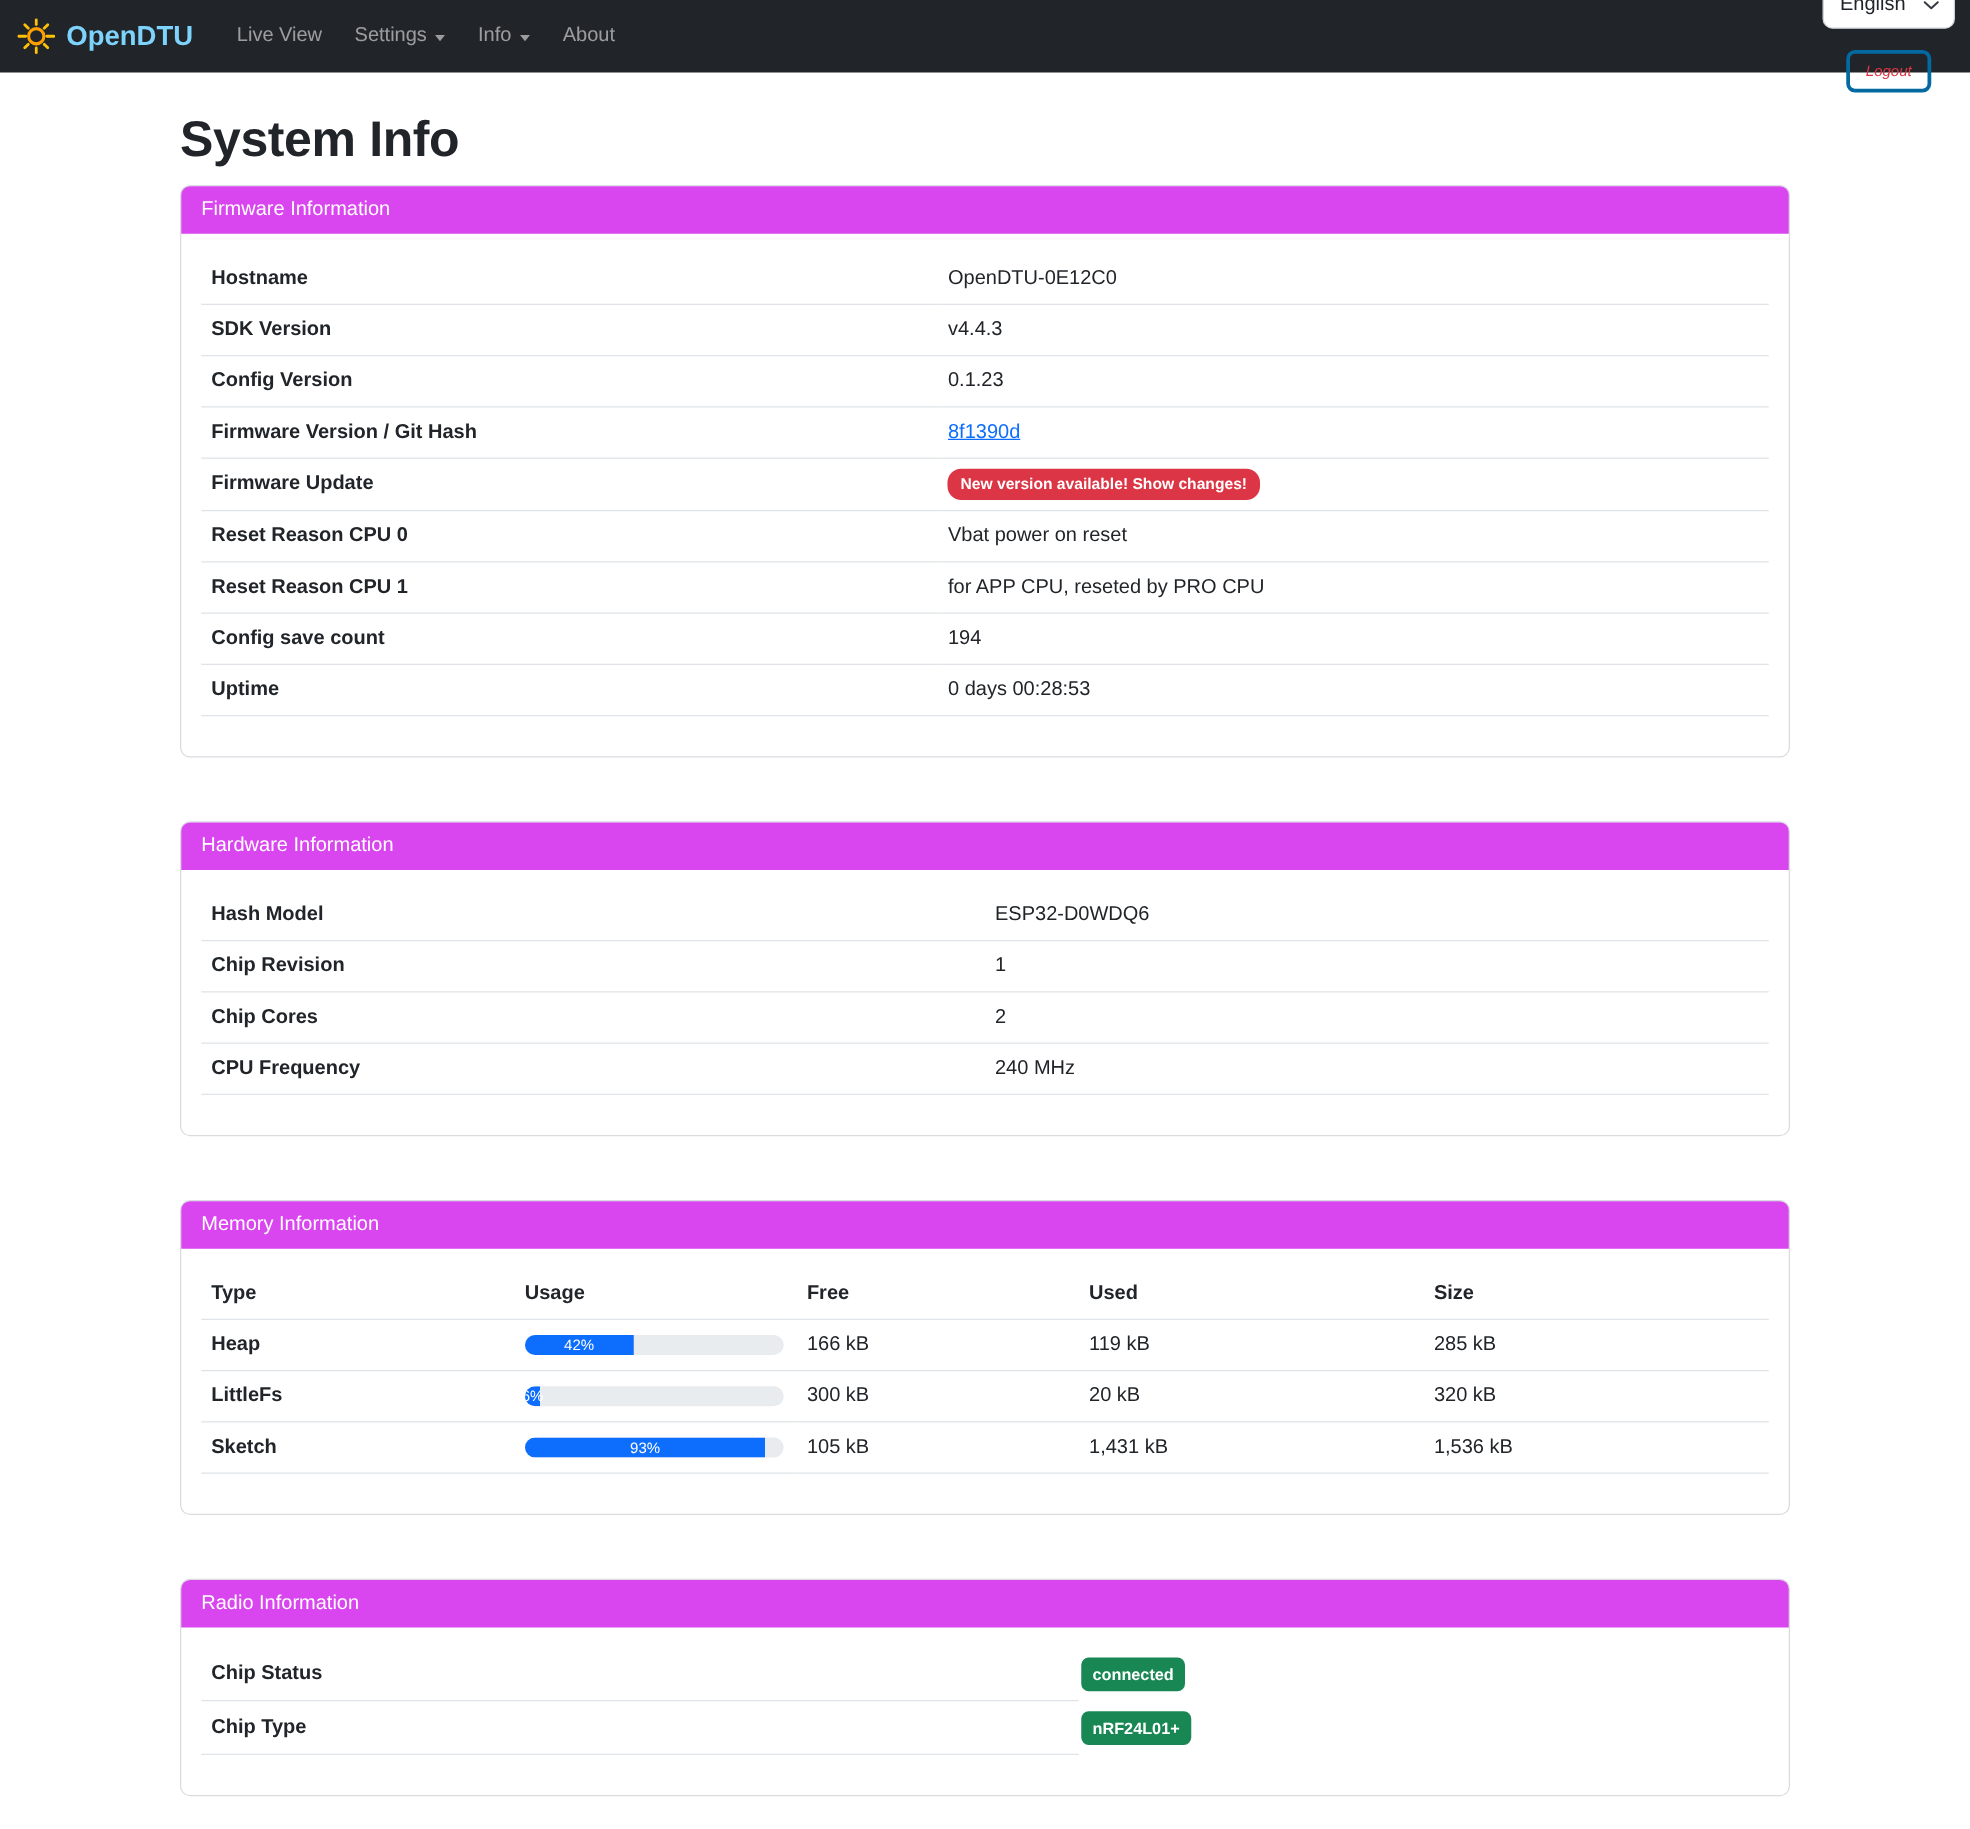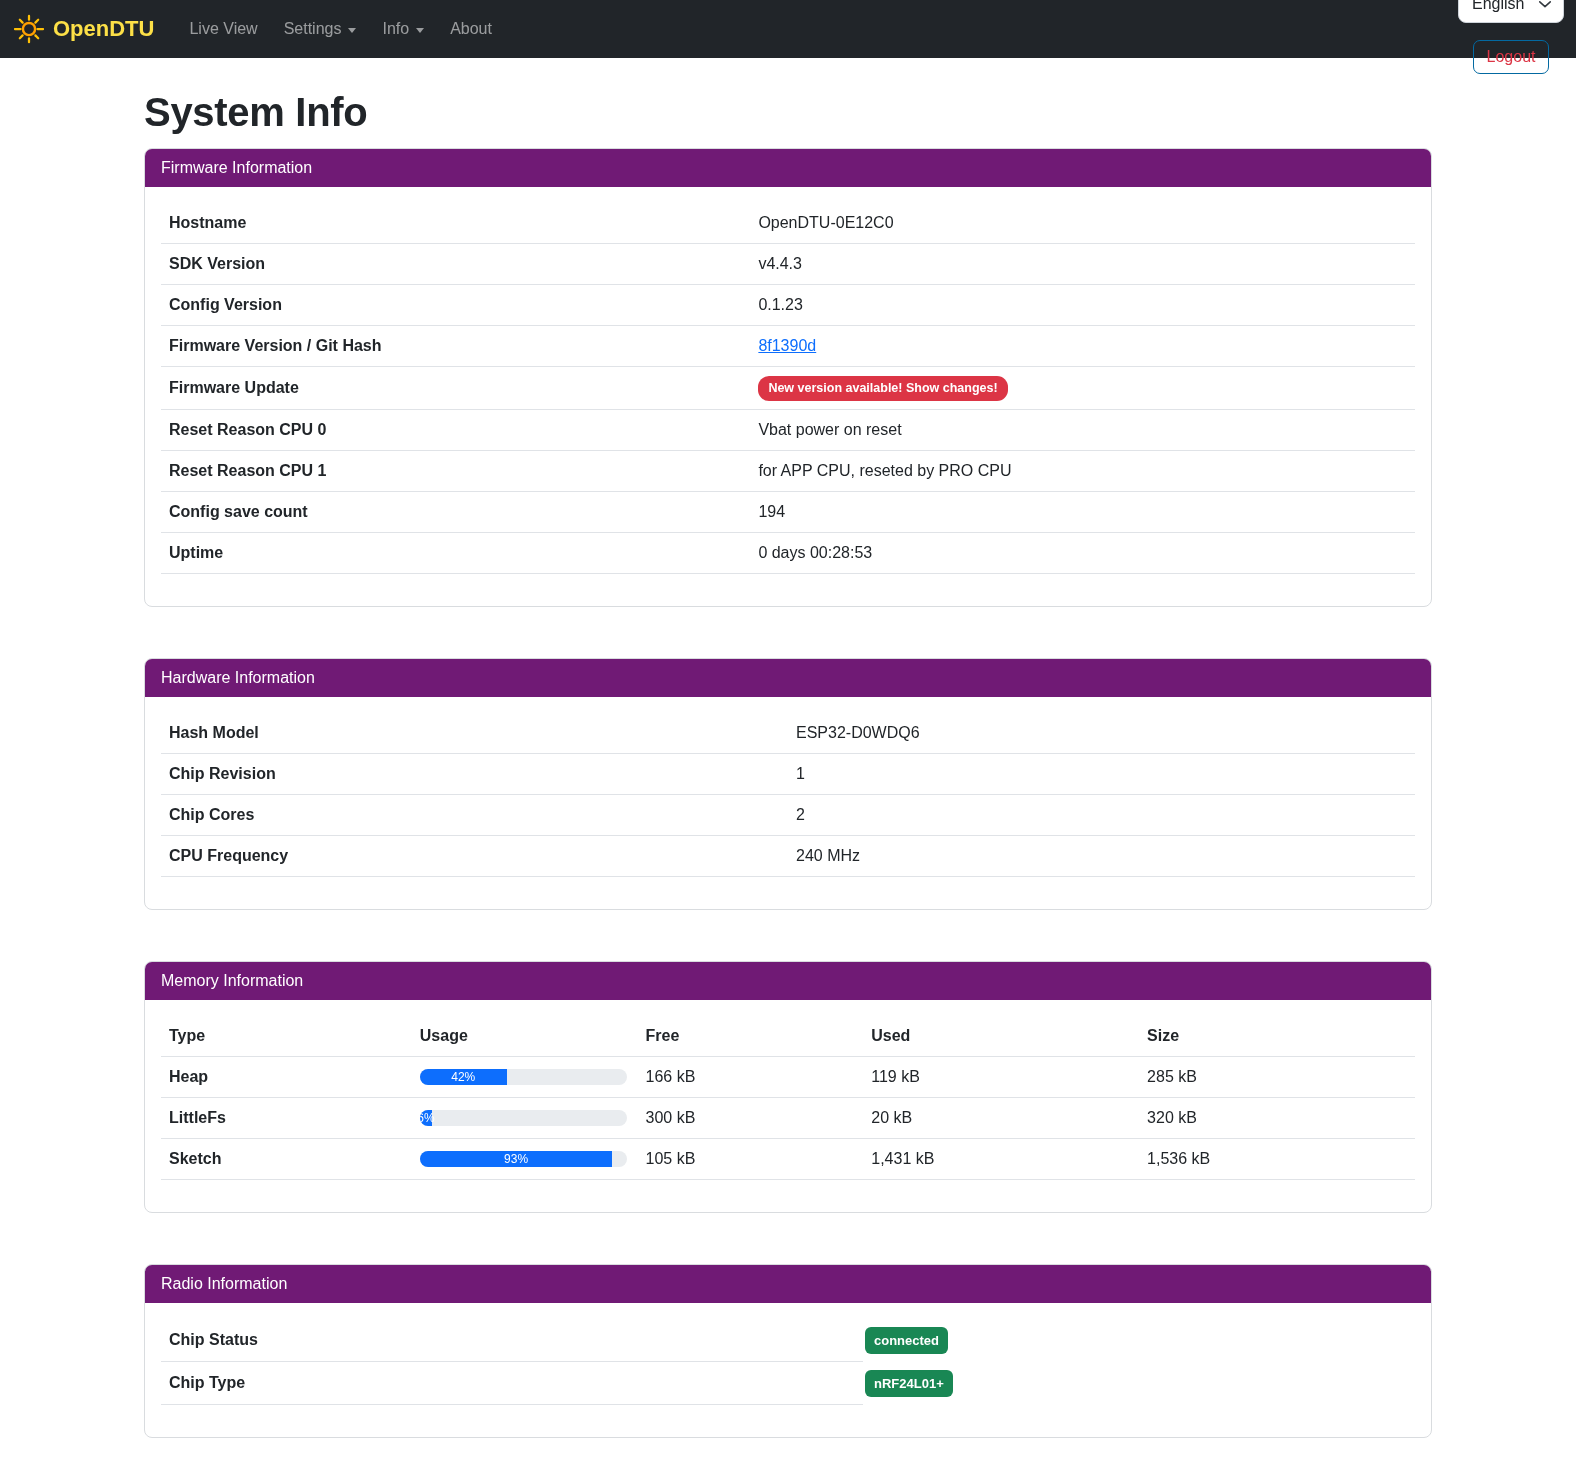--- a/index.html
+++ b/index.html
@@ -14,21 +14,21 @@
   
   .navbar {
     background:#212529;
     height:58px;
     display:flex;
     align-items:center;
     padding:0 12px 0 14px;
   }
   .brand {
     display:flex; align-items:center; gap:9px;
-    color:#fde047; font-size:22px; font-weight:600;
+    color:#7dd3fc; font-size:22px; font-weight:600;
     margin-right:22px; cursor:pointer; text-decoration:none;
   }
   .nav-links { display:flex; align-items:center; }
   .nav-link {
     color:rgba(255,255,255,.55);
     font-size:16px;
     padding:8px 13px;
     display:flex; align-items:center; gap:7px;
     cursor:pointer; white-space:nowrap;
   }
@@ -42,43 +42,44 @@
   .nav-right { margin-left:auto; display:flex; align-items:center; gap:17px;flex-direction:column; }
   .lang-select {
     background:#fff; border:1px solid #ced4da; border-radius:8px;
     height:38px; width:106px;
     display:flex; align-items:center; justify-content:space-between;
     padding:0 11px 0 13px;
     font-size:16px; color:#212529; cursor:pointer;
   }
   .logout-btn {
     background:transparent;
-    border:1px solid #0369a1; color:#dc3545;
+    border:3px solid #0369a1; color:#dc3545;
     border-radius:7px; padding:7px 13px;
-    font-size:16px; cursor:pointer;
+    font-size:12px; cursor:pointer;
     font-family:inherit;
+    font-style:italic;
   }
 
   
   .container { width:1288px; margin:0 auto; padding-bottom:46px; }
   h1.page-title {
     font-size:40px; font-weight:600; color:#212529;
     margin:32px 0 13px; letter-spacing:-0.3px;
   }
 
   
   .card {
     border:1px solid #d9dcdf;
     border-radius:8px;
     margin-bottom:51px;
     background:#fff;
   }
   .card:last-child { margin-bottom:0; }
   .card-header {
-    background:#701a75; color:#fff;
+    background:#d946ef; color:#fff;
     padding:8px 16px; font-size:16px; line-height:22px;
     border-radius:7px 7px 0 0;
   }
   .card-body { padding:16px; }
 
   table { width:100%; border-collapse:collapse; margin-bottom:16px; font-size:16px; }
   th, td {
     padding:8px; text-align:left; vertical-align:middle;
     border-bottom:1px solid #e0e3e7;
     line-height:24px; font-weight:normal;

